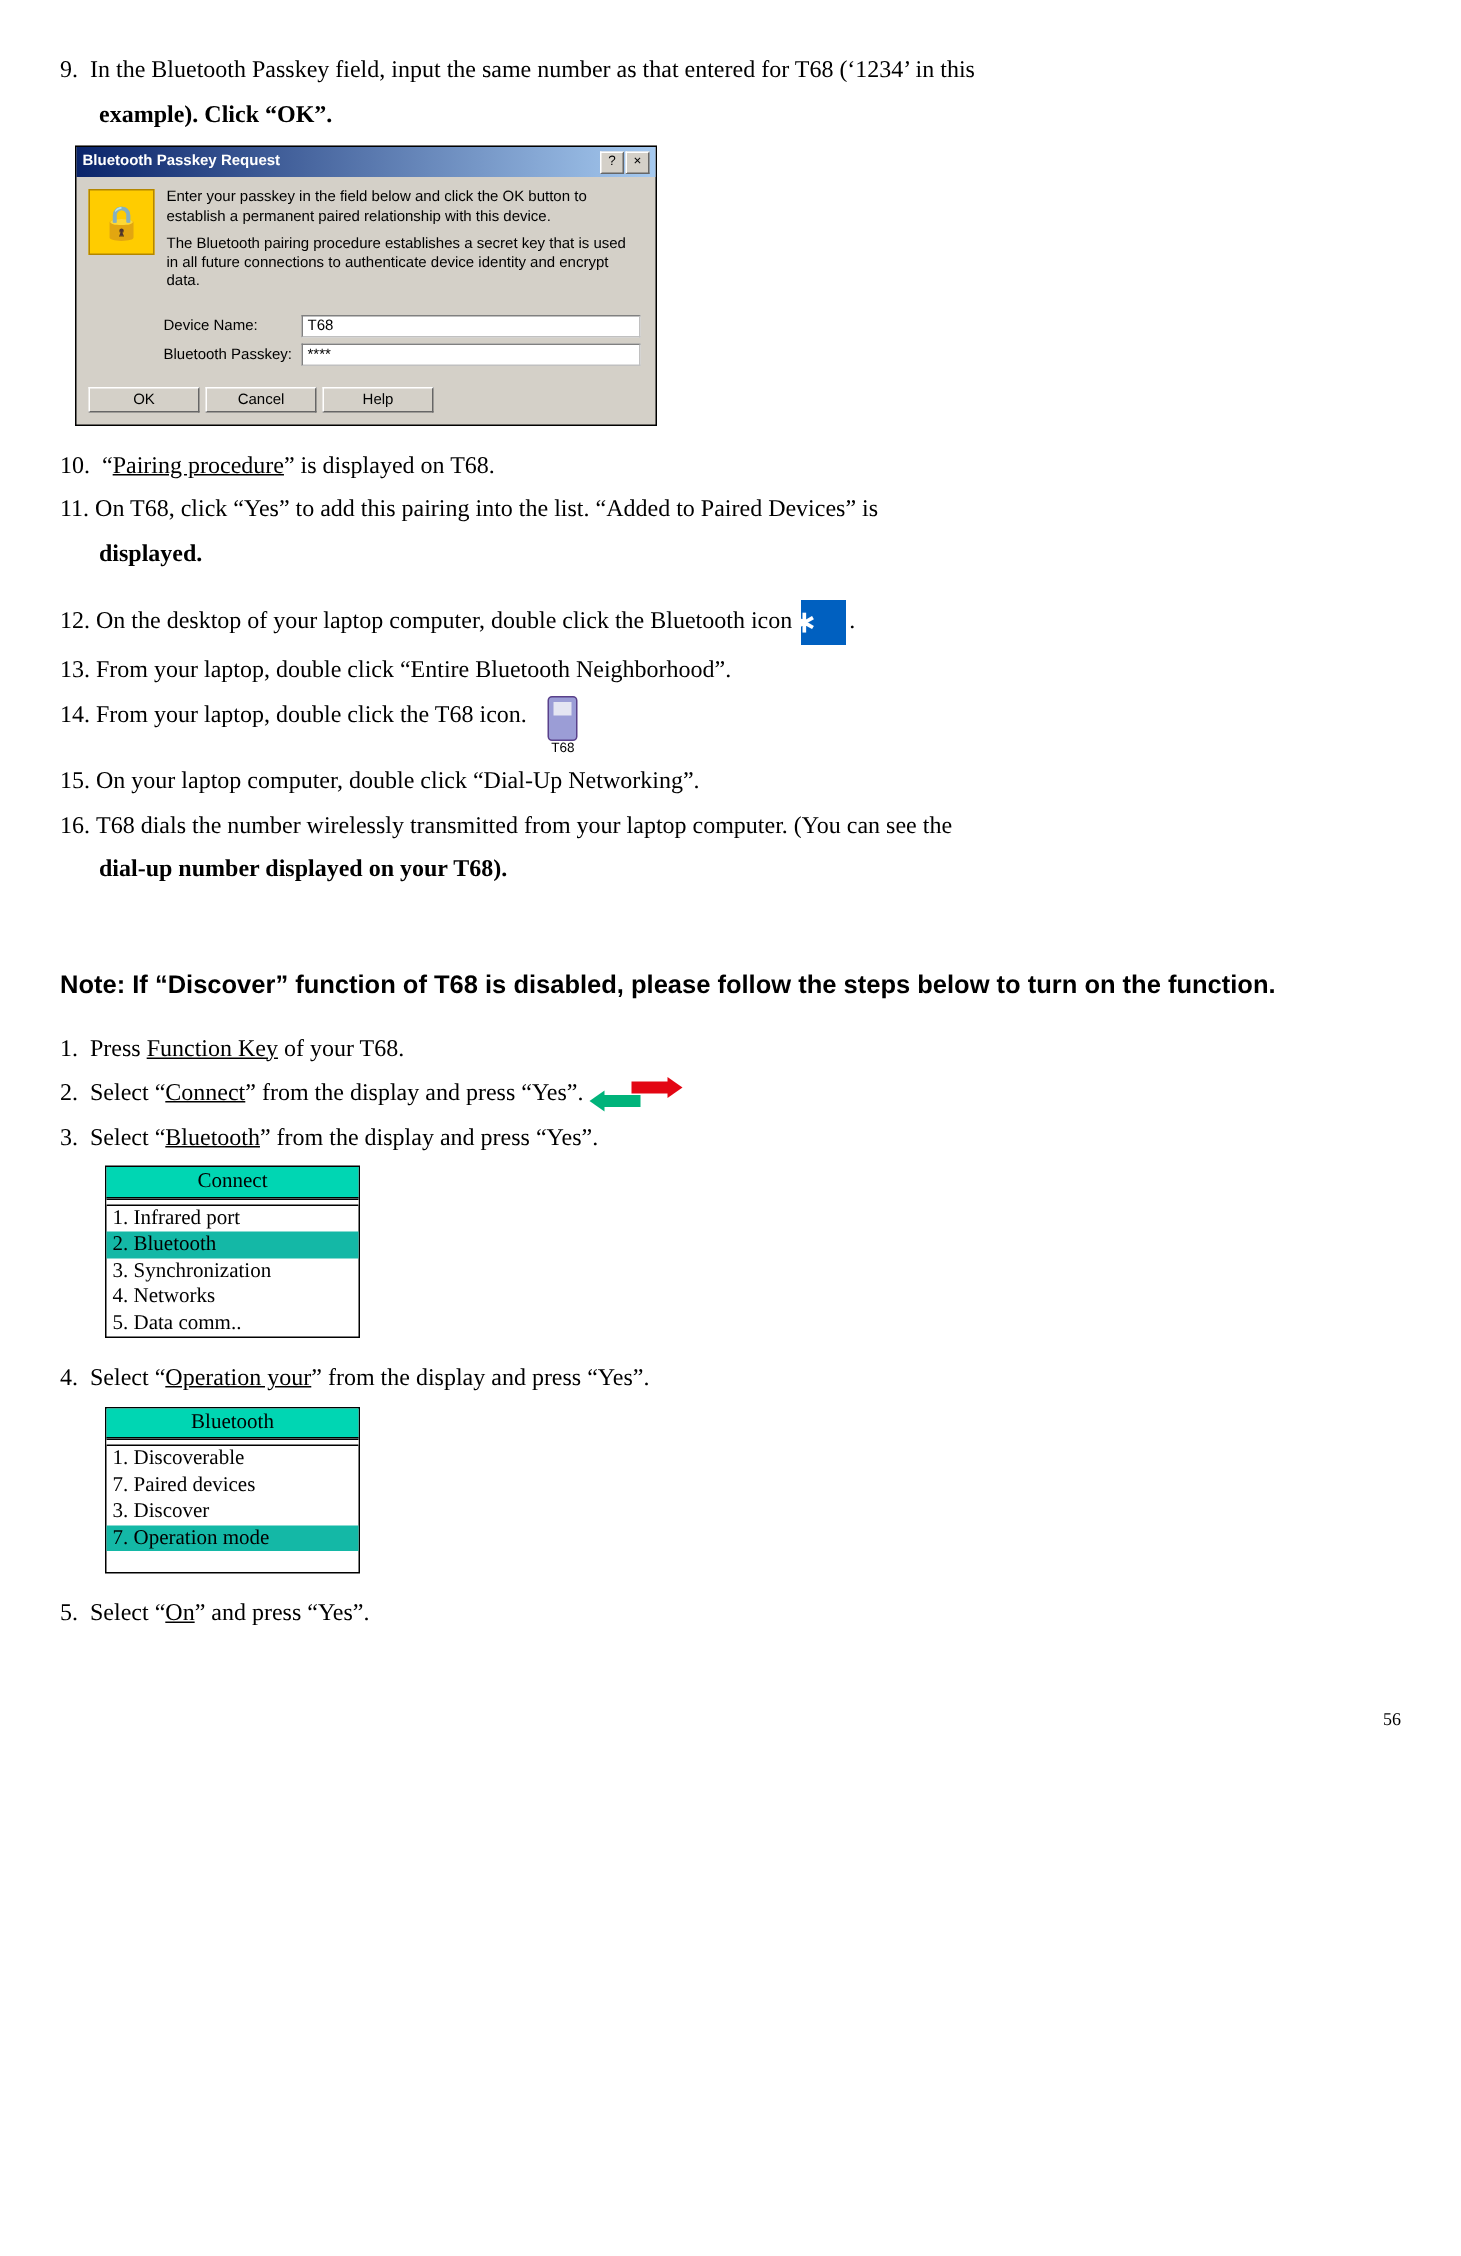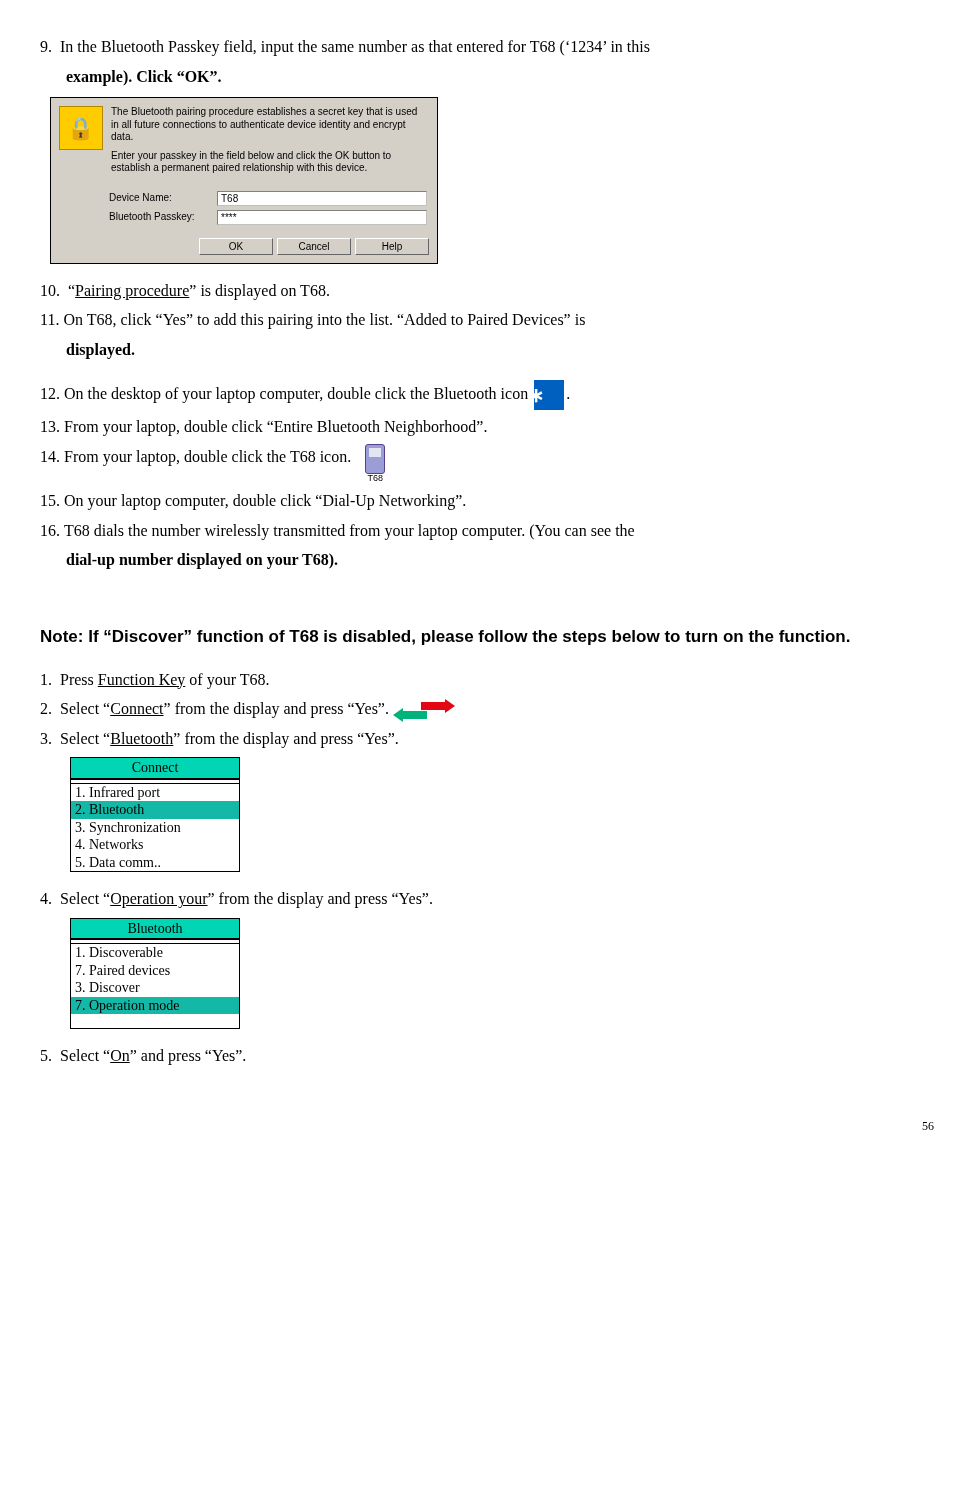--- a/index.html
+++ b/index.html
@@ -76,35 +76,35 @@
     display: flex; align-items: center; justify-content: center;
     font-size: 22px;
     margin-right: 8px;
     flex-shrink: 0;
   }
   .dlg-text { flex: 1; line-height: 1.25; }
   .dlg-text p { margin: 0 0 6px 0; }
   .dlg-fields {
     padding: 2px 10px 6px 58px;
   }
-  .fld-row { display: flex; margin: 3px 0; align-items: flex-end; gap: 16px; }
+  .fld-row { display: flex; margin: 3px 0; align-items: center; }
   .fld-row label { width: 92px; }
   .fld-input {
     flex: 1;
     background: #fff;
     border: 1px solid #c0c0c0;
     border-top: 1px solid #808080;
     border-left: 1px solid #808080;
     padding: 1px 3px;
     font-size: 10px;
     font-family: inherit;
   }
   .dlg-buttons {
     display: flex;
-    justify-content: flex-end;
+    justify-content: flex-start;
     padding: 4px 8px 8px 8px;
     gap: 4px;
   }
   .dlg-btn {
     width: 74px;
     padding: 2px 0;
     background: #d4d0c8;
     border: 1px solid #fff;
     border-right-color: #666; border-bottom-color: #666;
     font-family: inherit;
@@ -193,25 +193,30 @@
   .phone-item.hl { background: #14b8a6; }
   .phone-gap { height: 3px; border-bottom: 1px solid #000; border-top: 1px solid #000; background:#fff; }
 </style>
 </head>
 <body>
 
 <div class="step">9.&nbsp;&nbsp;<span>In the Bluetooth Passkey field, input the same number as that entered for T68 (‘1234’ in this</span></div>
 <div class="step-sub">example).    Click “OK”.</div>
 
 <div class="dlg">
+  <div class="titlebar">
+    <span>Bluetooth Passkey Request</span>
+    <div class="tb-btn">?</div>
+    <div class="tb-btn">×</div>
+  </div>
   <div class="dlg-body">
     <div class="dlg-icon">🔒</div>
     <div class="dlg-text">
+      <p>Enter your passkey in the field below and click the OK button to establish a permanent paired relationship with this device.</p>
       <p>The Bluetooth pairing procedure establishes a secret key that is used in all future connections to authenticate device identity and encrypt data.</p>
-      <p>Enter your passkey in the field below and click the OK button to establish a permanent paired relationship with this device.</p>
     </div>
   </div>
   <div class="dlg-fields">
     <div class="fld-row">
       <label>Device Name:</label>
       <input class="fld-input" readonly="" value="T68" style="">
     </div>
     <div class="fld-row">
       <label>Bluetooth Passkey:</label>
       <input class="fld-input" value="****" style="">

